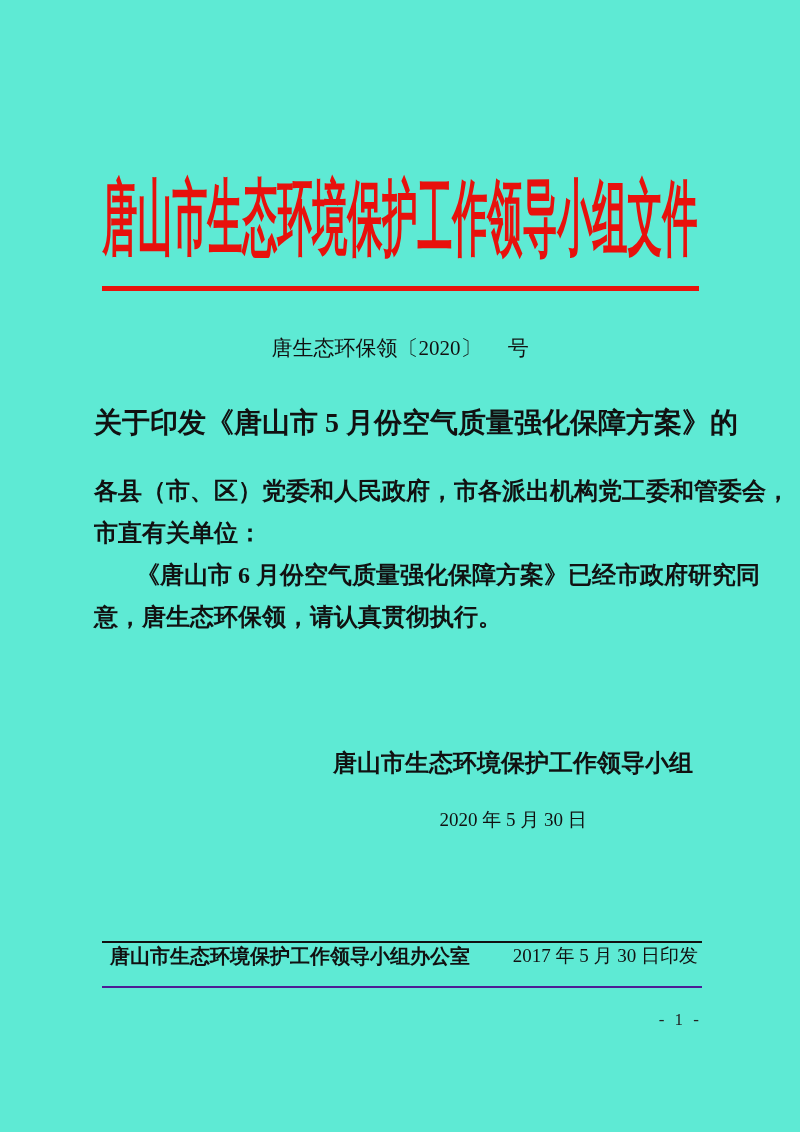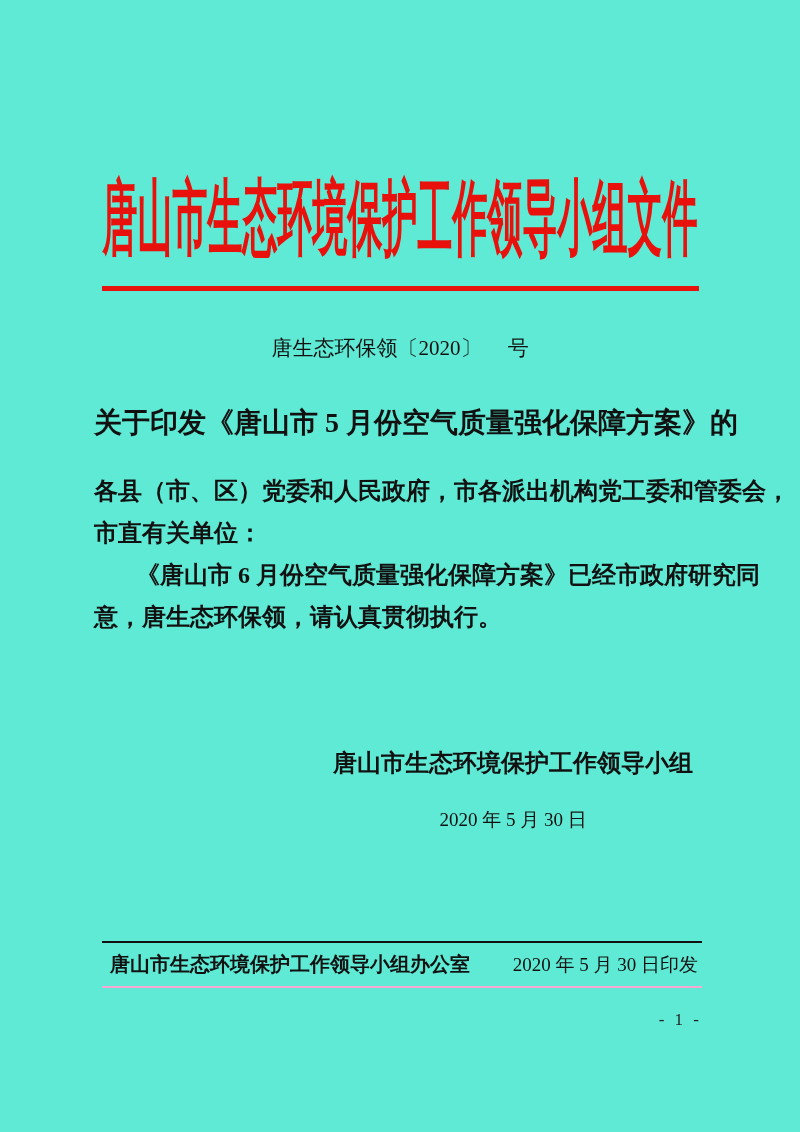--- a/index.html
+++ b/index.html
@@ -78,23 +78,23 @@
     font-weight: 400;
   }
 
   .footer {
     position: absolute;
     left: 102px;
     right: 98px;
     top: 941px;
     height: 47px;
     border-top: 2px solid #111;
-    border-bottom: 2px solid #f9a8d4;
+    border-bottom: 2px solid #4c1d95;
     display: flex;
-    align-items: center;
+    align-items: flex-start;
     justify-content: space-between;
     padding: 0 4px 0 8px;
   }
   .footer-office { font-size: 20px; font-weight: 700; white-space: nowrap; }
   .footer-date { font-size: 19px; font-weight: 400; white-space: nowrap; }
 
   .page-number {
     position: absolute;
     top: 1010px;
     right: 98px;
@@ -133,17 +133,17 @@
       <div class="signature-inner">
         <div class="signature-org">唐山市生态环境保护工作领导小组</div>
         <div class="signature-date">2020 年 5 月 30 日</div>
       </div>
     </div>
 
   </div>
 
   <div class="footer">
     <span class="footer-office">唐山市生态环境保护工作领导小组办公室</span>
-    <span class="footer-date">2020 年 5 月 30 日印发</span>
+    <span class="footer-date">2017 年 5 月 30 日印发</span>
   </div>
 
   <div class="page-number">- 1 -</div>
 </div>
 
 </body></html>

